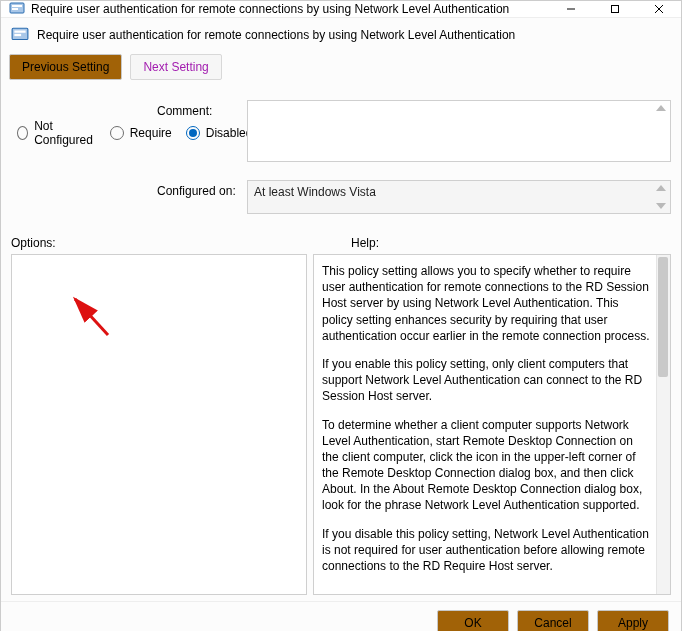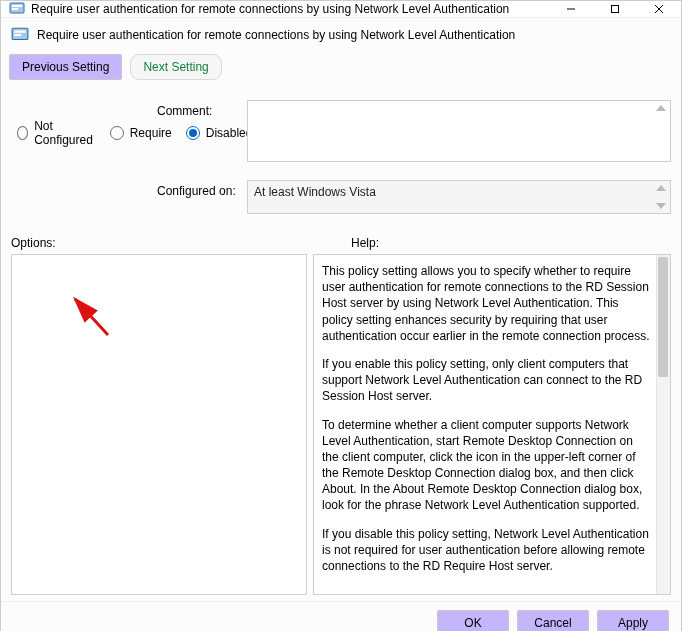--- a/index.html
+++ b/index.html
@@ -9,22 +9,22 @@
     .titlebar .icon { width: 16px; height: 16px; margin-right: 6px; }
     .titlebar .title { flex: 1; font-size: 12px; white-space: nowrap; overflow: hidden; text-overflow: ellipsis; }
     .winbtns { display: flex; height: 100%; }
     .winbtn { width: 44px; display: flex; align-items: center; justify-content: center; }
     .winbtn svg { width: 10px; height: 10px; }
     .body { flex: 1; display: flex; flex-direction: column; background: #fcfcfc; }
     .headerline { display: flex; align-items: center; padding: 8px 10px 6px 10px; }
     .headerline .icon { width: 18px; height: 18px; margin-right: 8px; }
     .headerline .txt { font-size: 12px; }
     .navbtns { display: flex; gap: 8px; padding: 4px 8px 0 8px; }
-    .btn { border: 1px solid #c7c7c7; background: #c4b5fd; padding: 5px 12px; font-size: 12px; border-radius: 2px; cursor: default; }
-    .btn.disabled { color: #15803d; border-color: #d8d8d8; background: #f6f6f6; border-radius: 9px; }
+    .btn { border: 1px solid #c7c7c7; background: #a16207; padding: 5px 12px; font-size: 12px; border-radius: 2px; cursor: default; }
+    .btn.disabled { color: #a21caf; border-color: #d8d8d8; background: #f6f6f6; }
     .upper { display: grid; grid-template-columns: 140px 90px 1fr; padding: 20px 10px 0 16px; column-gap: 0; }
     .radiogroup { display: flex; flex-direction: row; gap: 14px; padding-top: 4px; }
     .radio { display: flex; align-items: center; gap: 6px; font-size: 12px; }
     .radio .circ { width: 14px; height: 14px; border-radius: 50%; border: 1px solid #6e6e6e; display: inline-flex; align-items: center; justify-content: center; }
     .radio .dot { width: 8px; height: 8px; border-radius: 50%; background: #0067c0; display: none; }
     .radio.selected .circ { border: 1px solid #0067c0; }
     .radio.selected .dot { display: block; }
     .lblcol { font-size: 12px; padding-top: 4px; }
     .fieldcol { display: flex; flex-direction: column; }
     .comment-box { border: 1px solid #cfcfcf; background: #fff; height: 62px; position: relative; }

